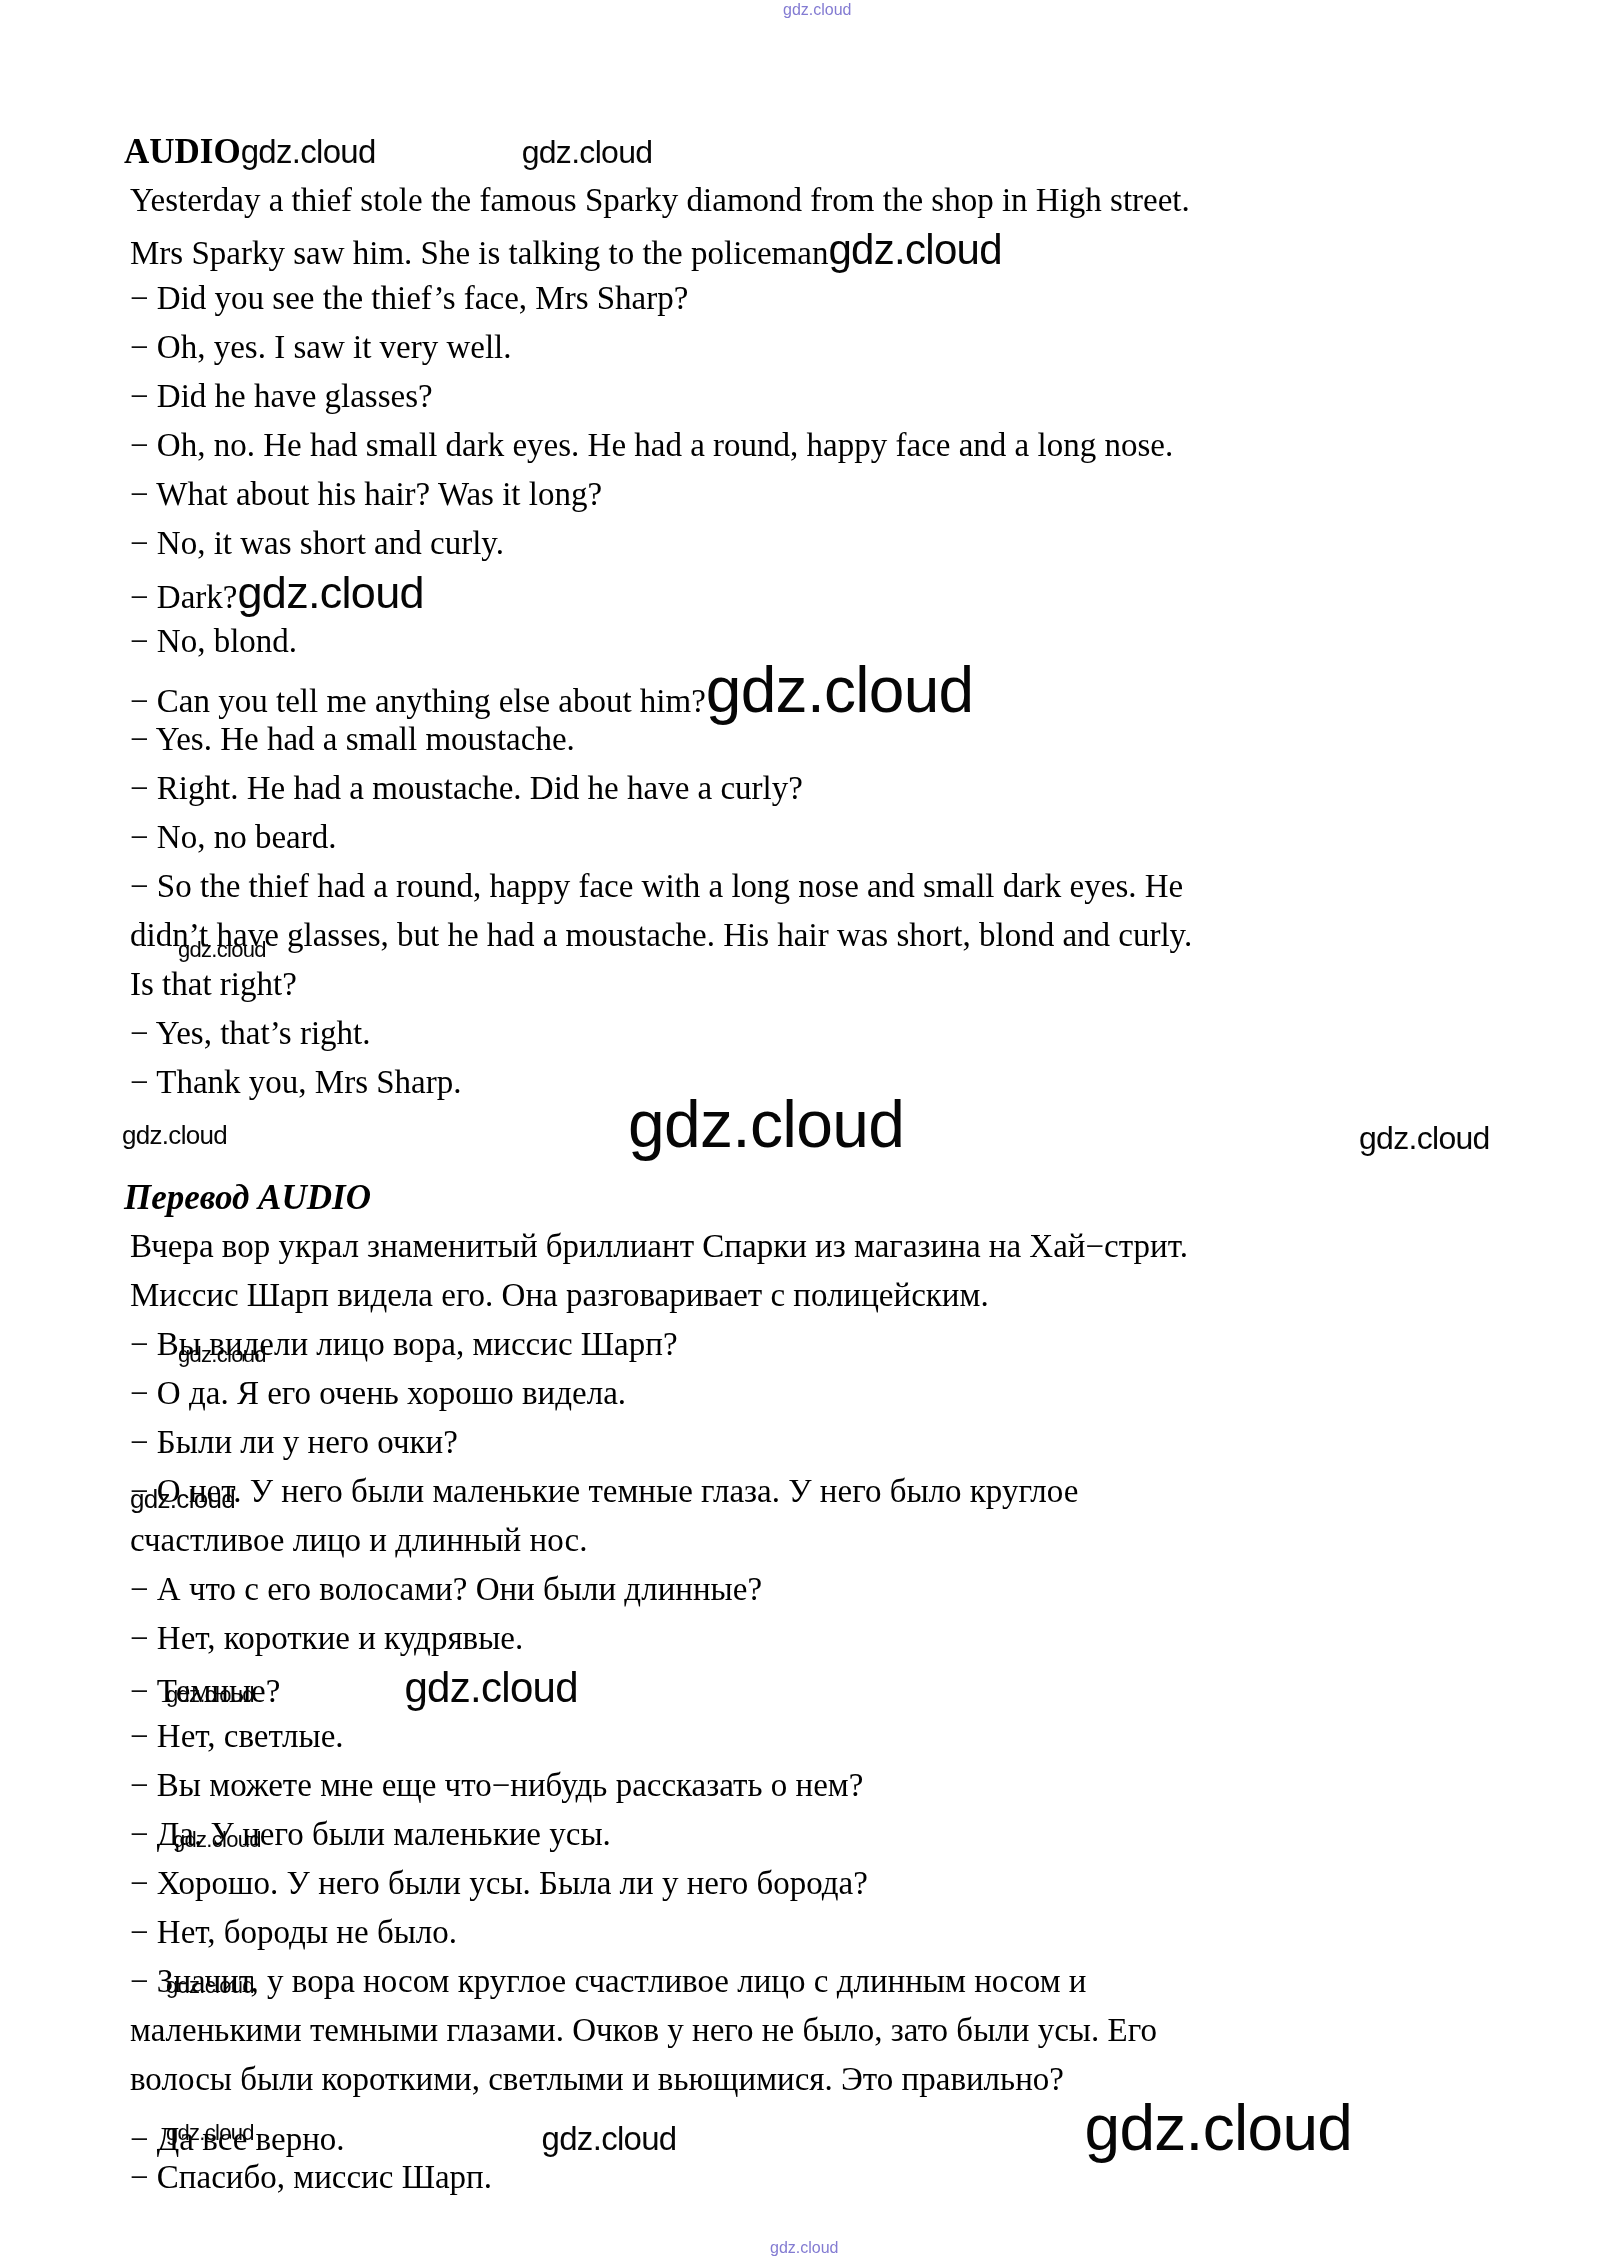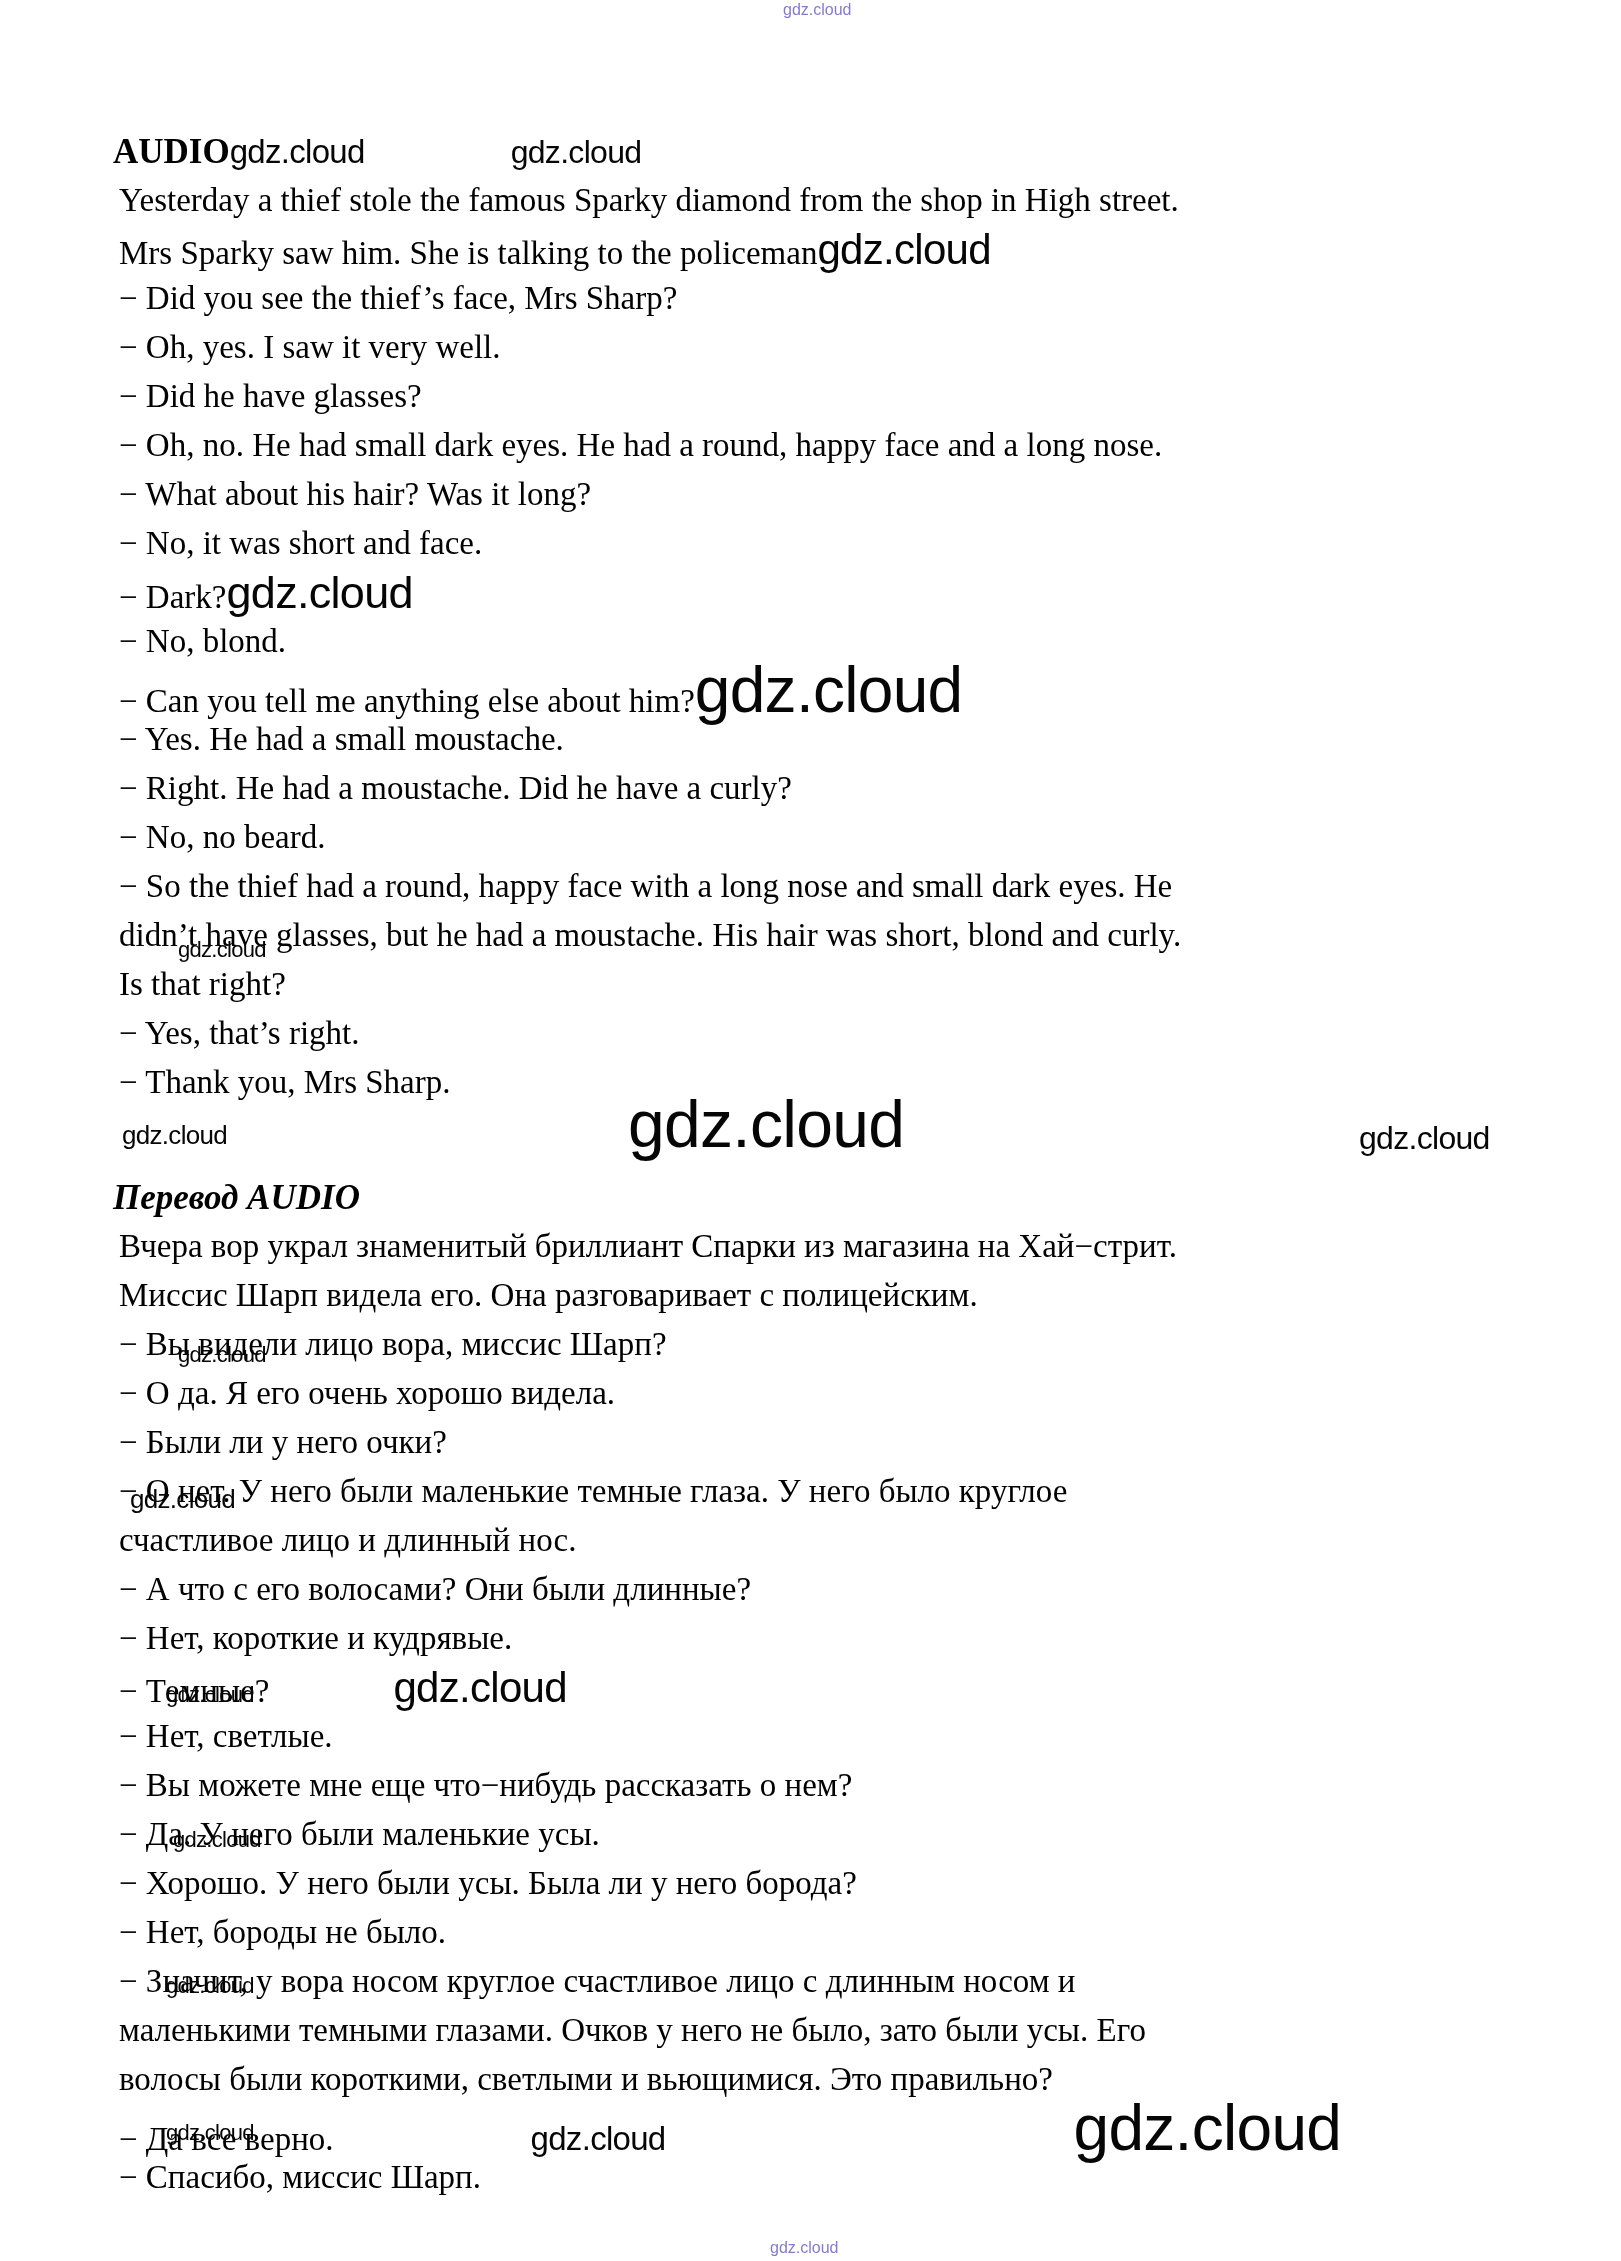--- a/index.html
+++ b/index.html
@@ -8,21 +8,21 @@
     position:relative;
     width:1621px;
     height:2261px;
     background:#ffffff;
     overflow:hidden;
     font-family:"Liberation Serif", serif;
     color:#000;
   }
   .doc{
     position:absolute;
-    left:113px;
+    left:124px;
     top:127px;
     width:1427px;
   }
   .line{
     height:49px;
     line-height:49px;
     white-space:nowrap;
     font-size:33px;
   }
   .seg{display:inline;}
@@ -70,21 +70,21 @@
   <div class="doc">
     <div id="en-lines">
         <div class="line"><span class="seg head">AUDIO</span><span class="seg wm wm-md2">gdz.cloud</span><span class="seg wm wm-md" style="margin-left: 146px;">gdz.cloud</span></div>
         <div class="line"><span class="seg body">Yesterday a thief stole the famous Sparky diamond from the shop in High street.</span></div>
         <div class="line"><span class="seg body">Mrs Sparky saw him. She is talking to the policeman</span><span class="seg wm wm-lg">gdz.cloud</span></div>
         <div class="line"><span class="seg body">− Did you see the thief’s face, Mrs Sharp?</span></div>
         <div class="line"><span class="seg body">− Oh, yes. I saw it very well.</span></div>
         <div class="line"><span class="seg body">− Did he have glasses?</span></div>
         <div class="line"><span class="seg body">− Oh, no. He had small dark eyes. He had a round, happy face and a long nose.</span></div>
         <div class="line"><span class="seg body">− What about his hair? Was it long?</span></div>
-        <div class="line"><span class="seg body">− No, it was short and face.</span></div>
+        <div class="line"><span class="seg body">− No, it was short and curly.</span></div>
         <div class="line"><span class="seg body">− Dark?</span><span class="seg wm wm-lg2">gdz.cloud</span></div>
         <div class="line"><span class="seg body">− No, blond.</span></div>
         <div class="line"><span class="seg body">− Can you tell me anything else about him?</span><span class="seg wm wm-xl">gdz.cloud</span></div>
         <div class="line"><span class="seg body">− Yes. He had a small moustache.</span></div>
         <div class="line"><span class="seg body">− Right. He had a moustache. Did he have a curly?</span></div>
         <div class="line"><span class="seg body">− No, no beard.</span></div>
         <div class="line"><span class="seg body">− So the thief had a round, happy face with a long nose and small dark eyes. He</span></div>
         <div class="line"><span class="seg body">didn’t have glasses, but he had a moustache. His hair was short, blond and curly.</span></div>
         <div class="line"><span class="seg body">Is that right?</span></div>
         <div class="line"><span class="seg body">− Yes, that’s right.</span></div>

